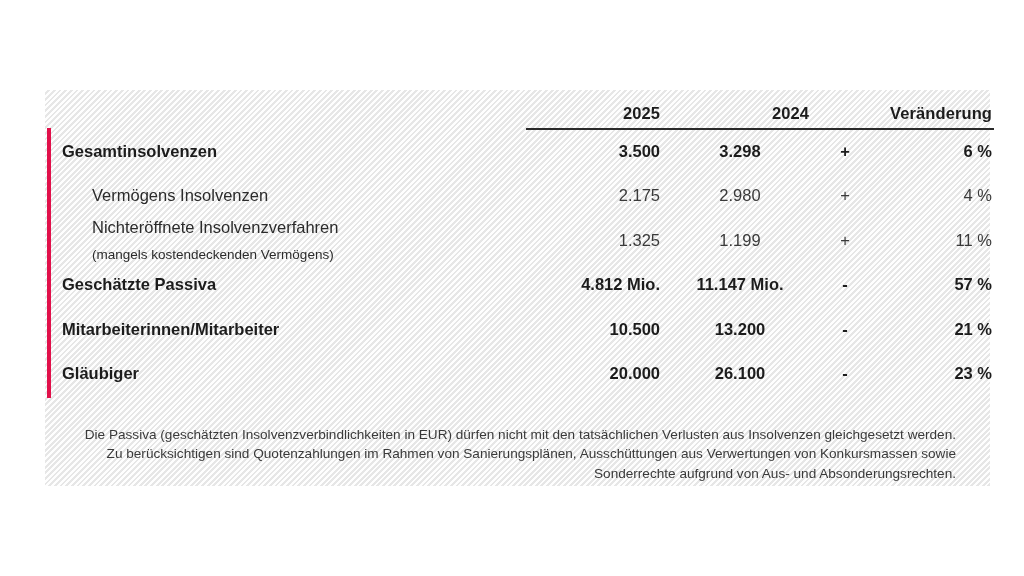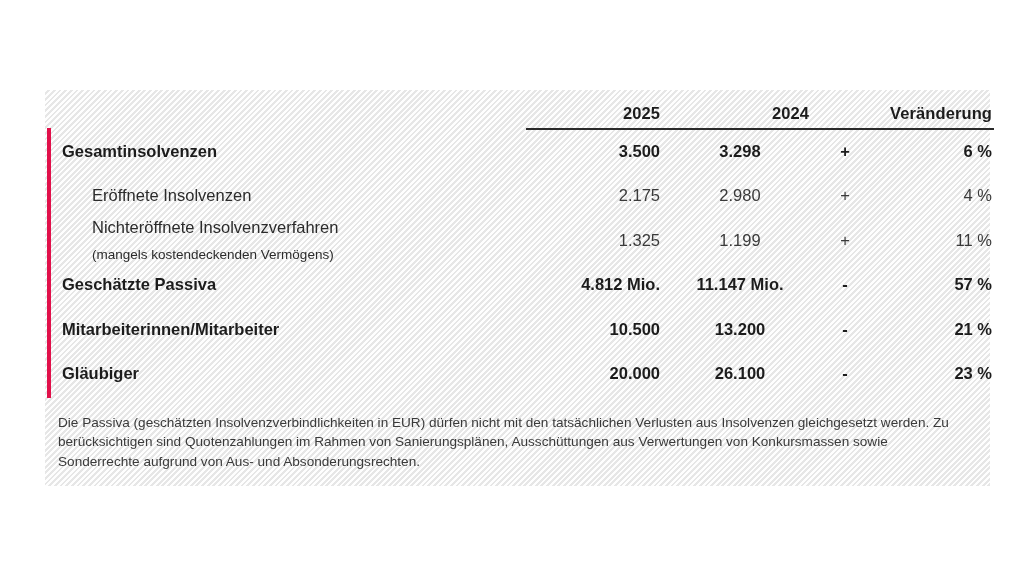--- a/index.html
+++ b/index.html
@@ -105,21 +105,21 @@
   
   #footnote {
     position: absolute;
     left: 13px;
     top: 323px;
     width: 910px;
     font-size: 13.6px;
     line-height: 1.42;
     color: #3a3a3a;
   }
-  #footnote p { margin: 0; }
+  #footnote p { margin: 12px; text-align: right; }
 </style>
 </head>
 <body>
 
 <div id="stats-card" style="background-color: rgb(244, 244, 244);">
 
   <div id="accent-bar" style="background: rgb(225, 16, 74);"></div>
 
   <table class="stats-table">
     <colgroup>
@@ -140,21 +140,21 @@
     </thead>
     <tbody id="table-body">
         <tr class="strong">
           <td class="label nowrap">Gesamtinsolvenzen</td>
           <td class="num y1 nowrap">3.500</td>
           <td class="num y2 nowrap">3.298</td>
           <td class="sign">+</td>
           <td class="num pct nowrap">6 %</td>
         </tr>
         <tr class="light">
-          <td class="label sub nowrap">Eröffnete Insolvenzen</td>
+          <td class="label sub nowrap">Vermögens Insolvenzen</td>
           <td class="num y1 nowrap">2.175</td>
           <td class="num y2 nowrap">2.980</td>
           <td class="sign">+</td>
           <td class="num pct nowrap">4 %</td>
         </tr>
         <tr class="light">
           <td class="label sub"><span class="sublabel-wrap"><span class="sublabel-main">Nichteröffnete Insolvenzverfahren</span><span class="sublabel-note">(mangels kostendeckenden Vermögens)</span></span></td>
           <td class="num y1 nowrap">1.325</td>
           <td class="num y2 nowrap">1.199</td>
           <td class="sign">+</td>

